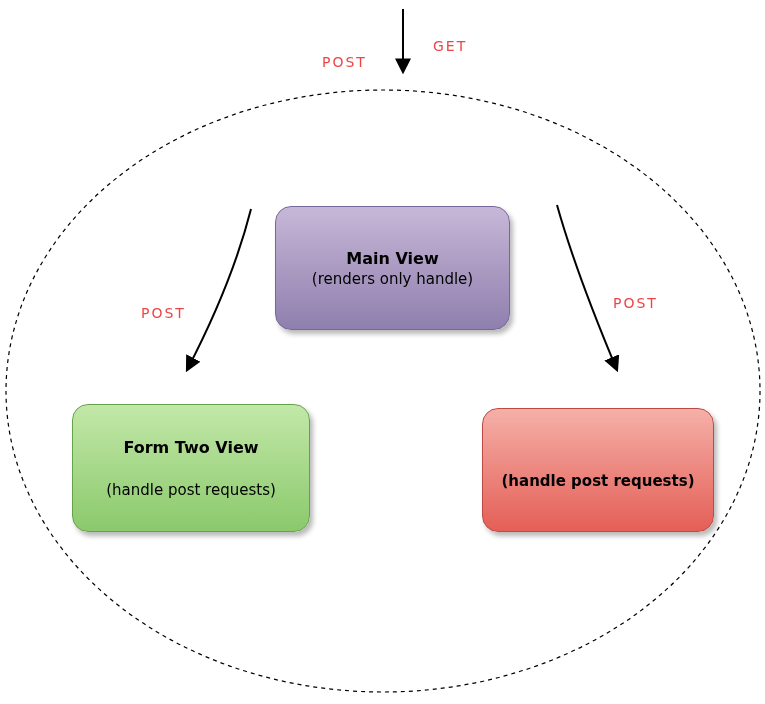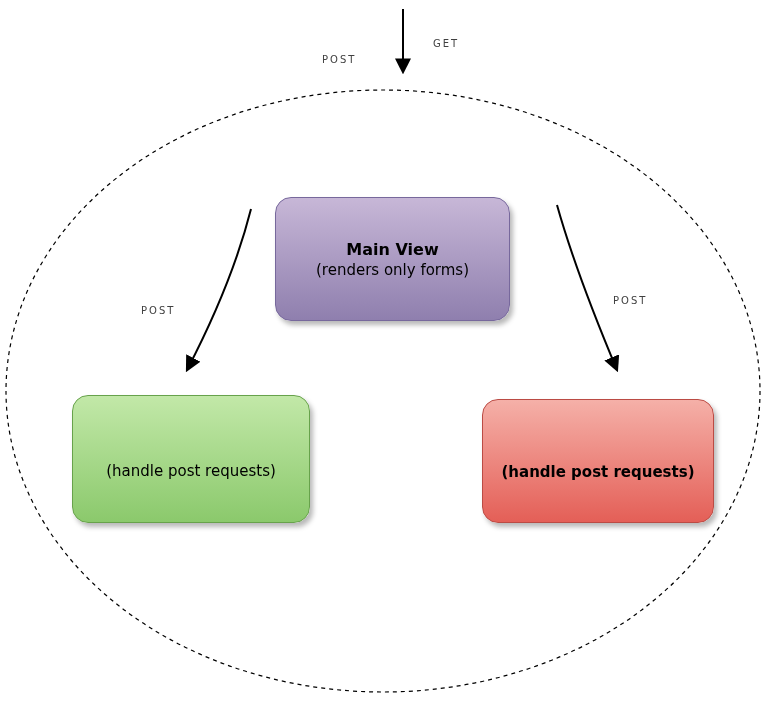--- a/index.html
+++ b/index.html
@@ -13,35 +13,36 @@
     height: 704px;
     background: #ffffff;
     overflow: hidden;
   }
   .layer {
     position: absolute;
     left: 0; top: 0;
   }
   .label {
     position: absolute;
-    font-size: 10px;
+    font-size: 14px;
     letter-spacing: 2px;
-    color: #404040;
+    color: #ef4444;
     white-space: nowrap;
   }
   .node {
     position: absolute;
     border-radius: 16px;
     display: flex;
     flex-direction: column;
     align-items: center;
     justify-content: center;
     text-align: center;
     color: #000;
     box-shadow: 3px 4px 5px rgba(0,0,0,0.28);
+    margin-top: 9px;
   }
   .node .title {
     font-weight: bold;
     font-size: 16px;
   }
   .node .subtitle {
     font-size: 15px;
   }
   .node-main {
     left: 275px; top: 197px;
@@ -89,24 +90,25 @@
   <div class="label" style="left:322px; top:54px;">POST</div>
 
   <div class="label" style="left:433px; top:38px;">GET</div>
 
   <div class="label" style="left:141px; top:305px;">POST</div>
 
   <div class="label" style="left:613px; top:295px;">POST</div>
 
   <div class="node node-main">
     <div class="title">Main View</div>
-    <div class="subtitle">(renders only forms)</div>
+    <div class="subtitle">(renders only handle)</div>
   </div>
 
   <div class="node node-form-two">
+    <div class="title">Form Two View</div>
     <div class="subtitle">(handle post requests)</div>
   </div>
 
   <div class="node node-form-one">
     <div class="subtitle">(handle post requests)</div>
   </div>
 
 </div>
 
 </body></html>

